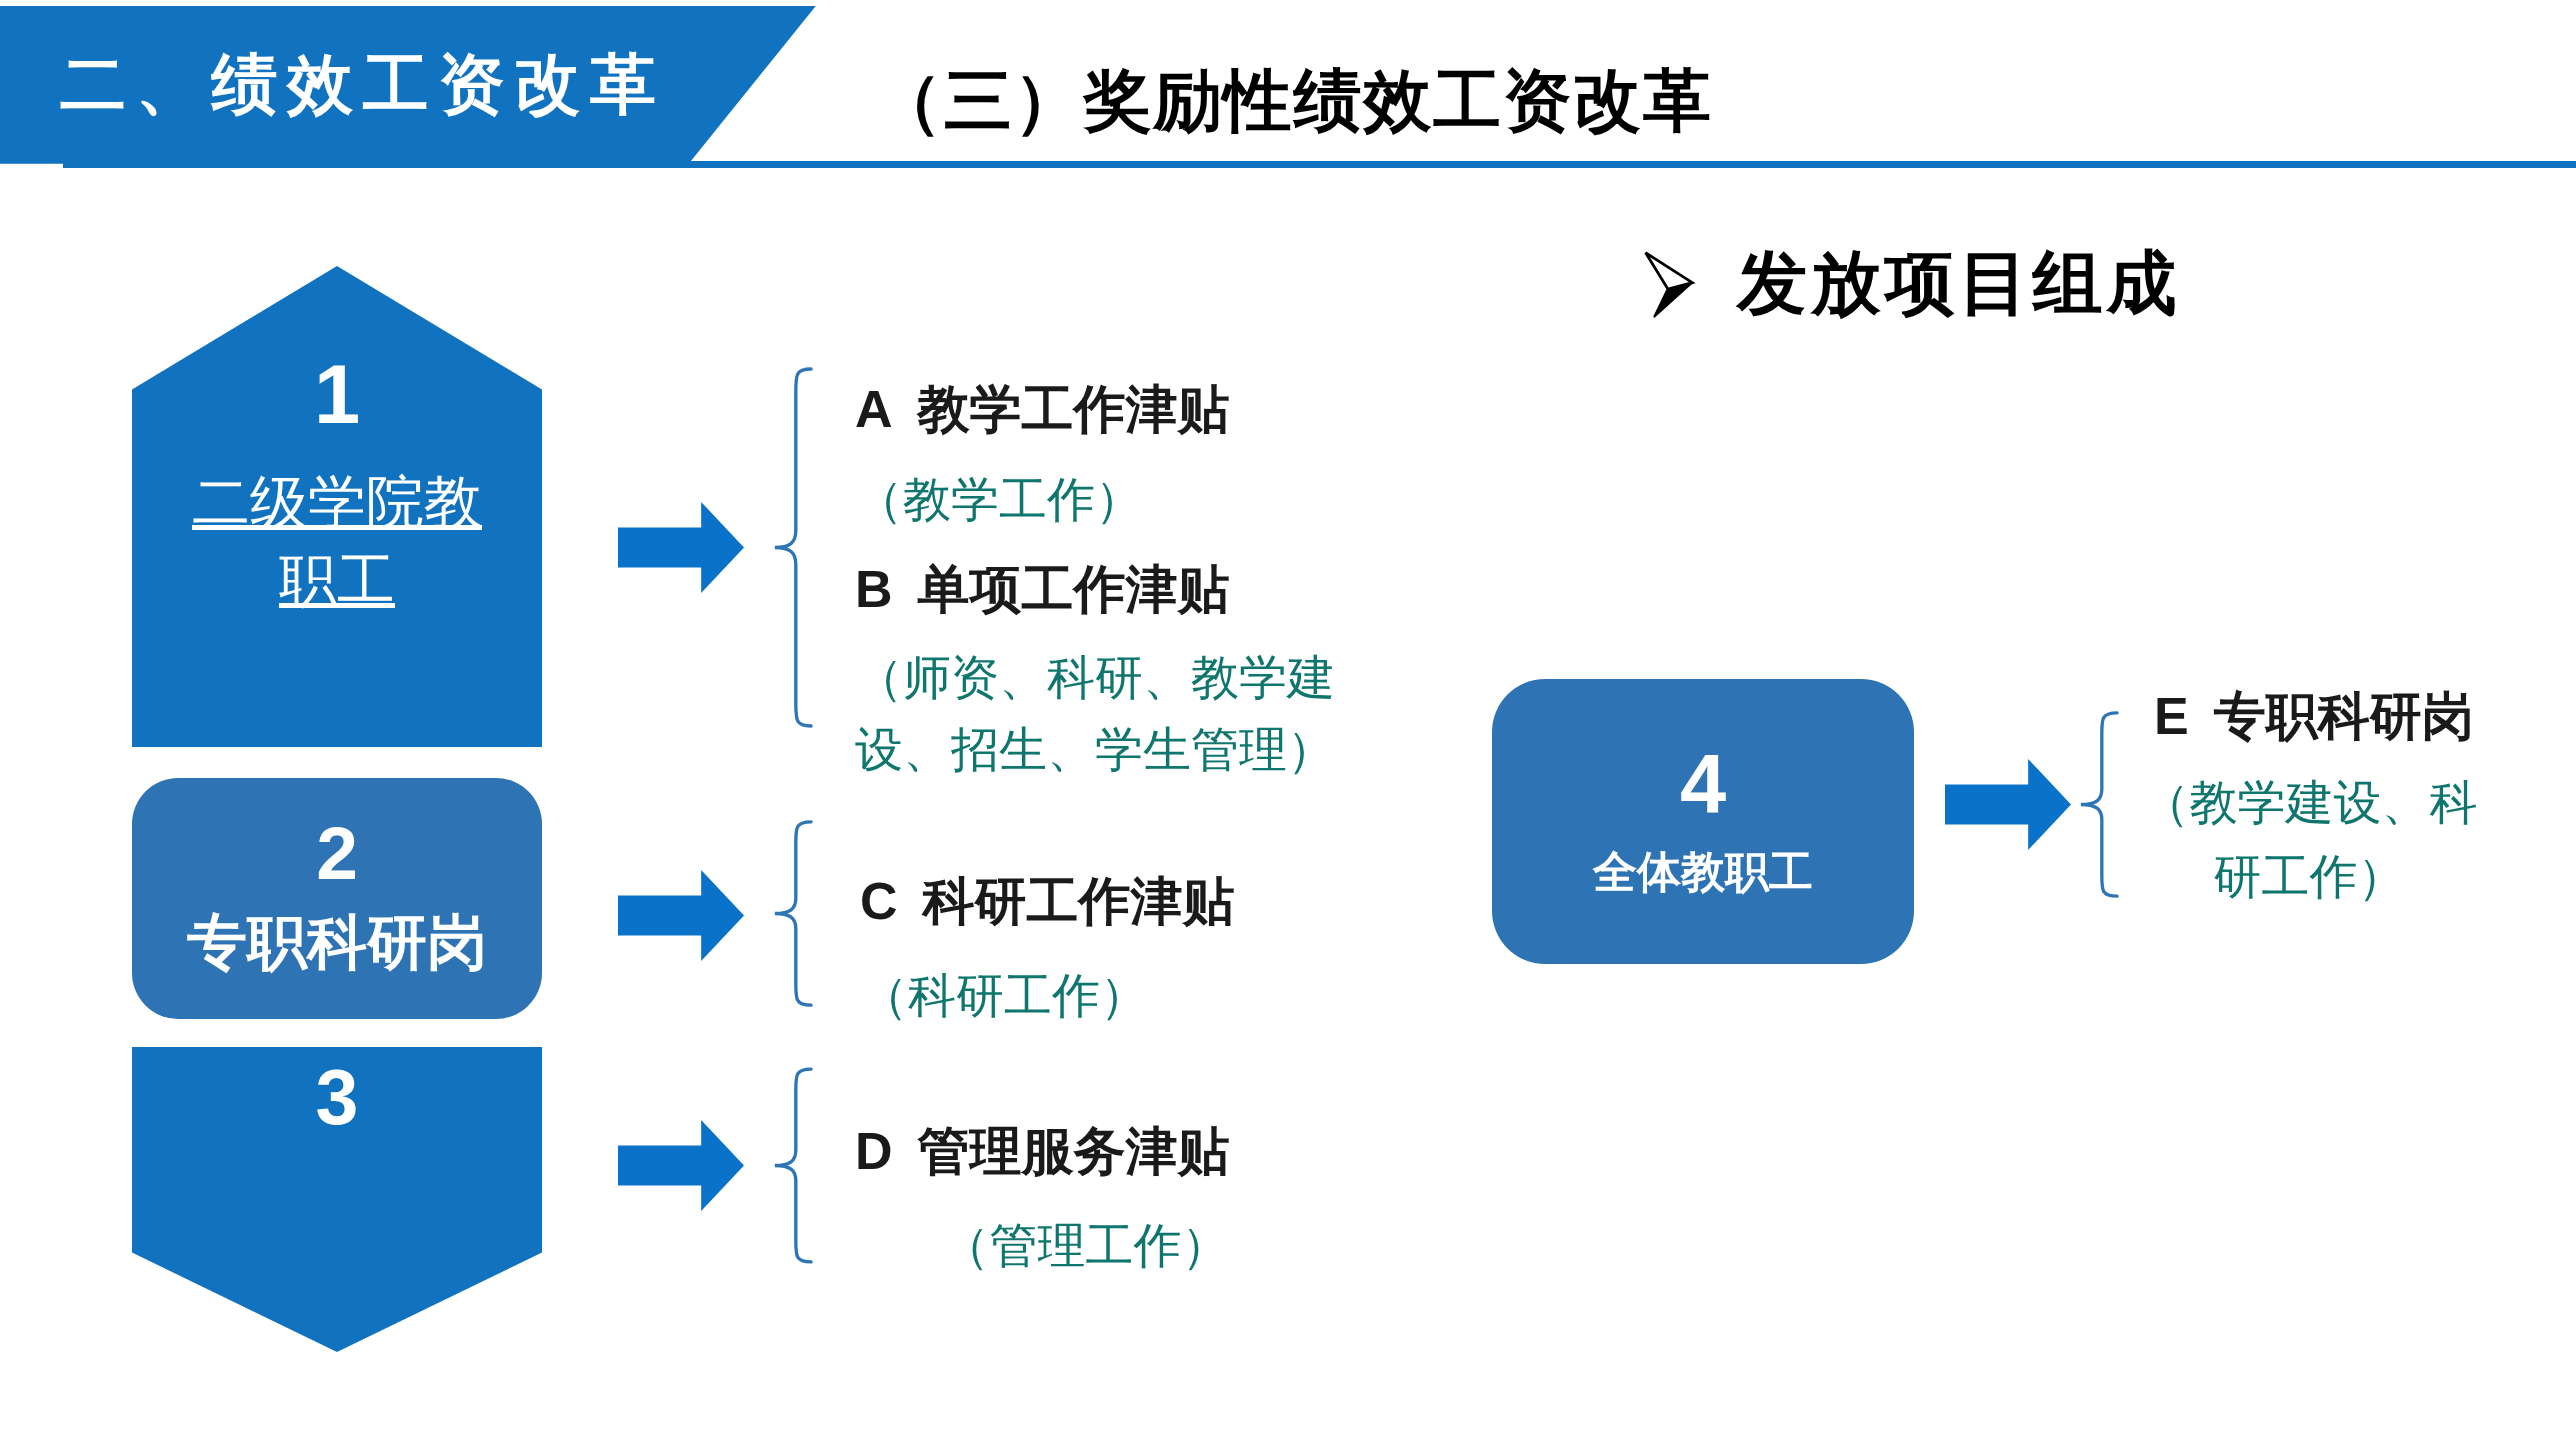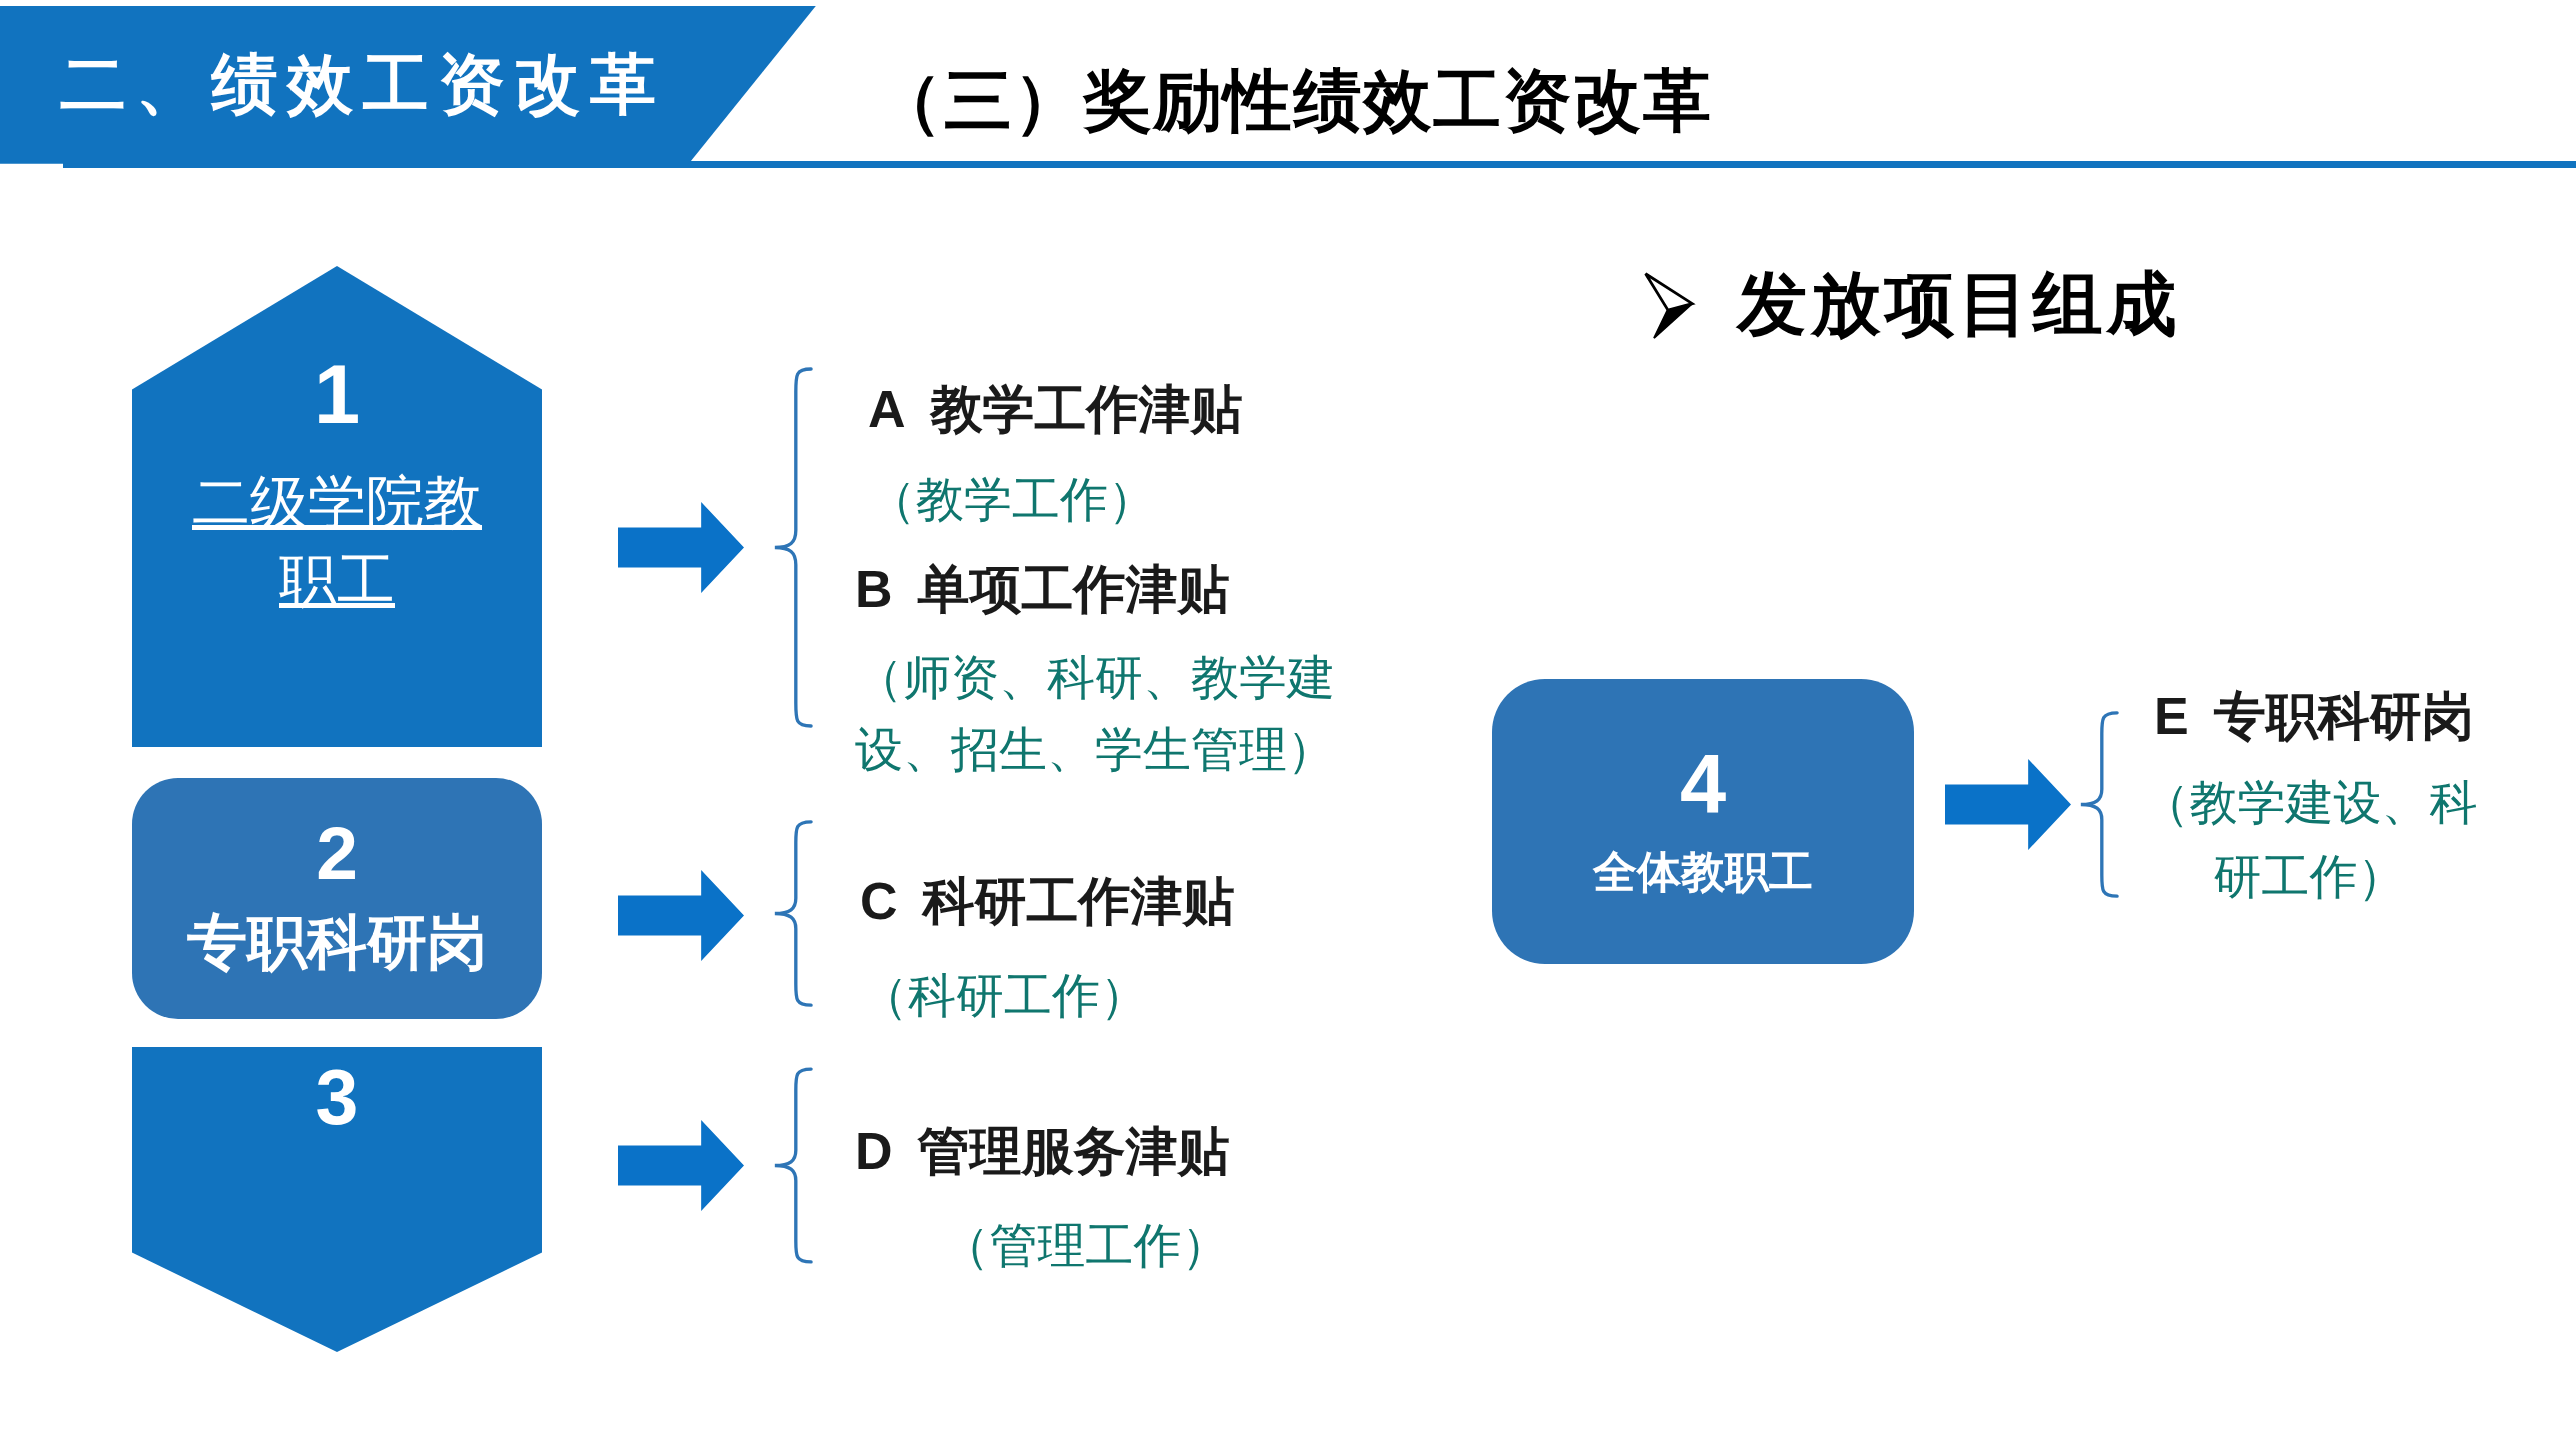--- a/index.html
+++ b/index.html
@@ -14,21 +14,21 @@
   body{background:#e8e8e8;font-family:"Liberation Sans",sans-serif;}
   .slide{position:relative;width:2576px;height:1450px;background:#ffffff;overflow:hidden;padding-left:23px;}
 
   
   .underline{position:absolute;left:63px;top:161px;width:2513px;height:6.8px;background:var(--primary-blue);}
   .banner{position:absolute;left:0;top:5.8px;width:816px;height:158px;background:var(--primary-blue);
           clip-path:polygon(0 0,100% 0,84.4% 100%,0 100%);
           display:flex;align-items:center;z-index:2;}
   .banner span{color:var(--shape-text);font-size:66px;font-weight:700;letter-spacing:9.7px;padding-left:60px;white-space:nowrap;}
   .title{position:absolute;left:874px;top:56px;font-size:68px;font-weight:700;color:var(--title-text);letter-spacing:1.9px;white-space:nowrap;}
-  .heading{position:absolute;left:1640px;top:258px;display:flex;align-items:center;gap:41px;}
+  .heading{position:absolute;left:1640px;top:237px;display:flex;align-items:center;gap:41px;}
   .heading .bullet{width:56px;height:73px;}
   .heading span{font-size:70px;font-weight:700;color:var(--title-text);letter-spacing:3.9px;white-space:nowrap;}
 
   
   .shape{position:absolute;display:flex;flex-direction:column;align-items:center;color:var(--shape-text);text-align:center;}
   .num{font-weight:700;line-height:1.05;}
   .lbl{line-height:1.35;}
   .bold{font-weight:700;}
 
   .pent-up{left:132px;top:266px;width:410px;height:481px;background:var(--primary-blue);
@@ -65,21 +65,21 @@
   .brace.ab{left:771px;top:365px;}
   .brace.c{left:771px;top:819px;}
   .brace.d{left:771px;top:1066px;}
   .brace.e{left:2077px;top:710px;}
 
   
   .item{position:absolute;color:#111;}
   .item-title{font-size:52px;font-weight:700;white-space:nowrap;color:#1a1a1a;}
   .item-title .letter{margin-right:25px;}
   .item-note{font-size:48px;color:#0f766e;line-height:1.5;}
-  .it-a{left:855px;top:375px;margin-left:13px;}
+  .it-a{left:855px;top:375px;}
   .it-a .item-note{margin-top:19.3px;}
   .it-b{left:855px;top:555px;}
   .it-b .item-note{margin-top:17.4px;width:502px;}
   .it-c{left:860px;top:867px;}
   .it-c .item-note{margin-top:23px;}
   .it-d{left:855px;top:1117px;text-align:right;}
   .it-d .item-note{margin-top:23px;}
   .it-e{left:2130px;top:682px;width:359px;}
   .it-e .item-title{padding-left:24px;}
   .it-e .item-note{margin-top:13.5px;text-align:center;line-height:1.55;}

